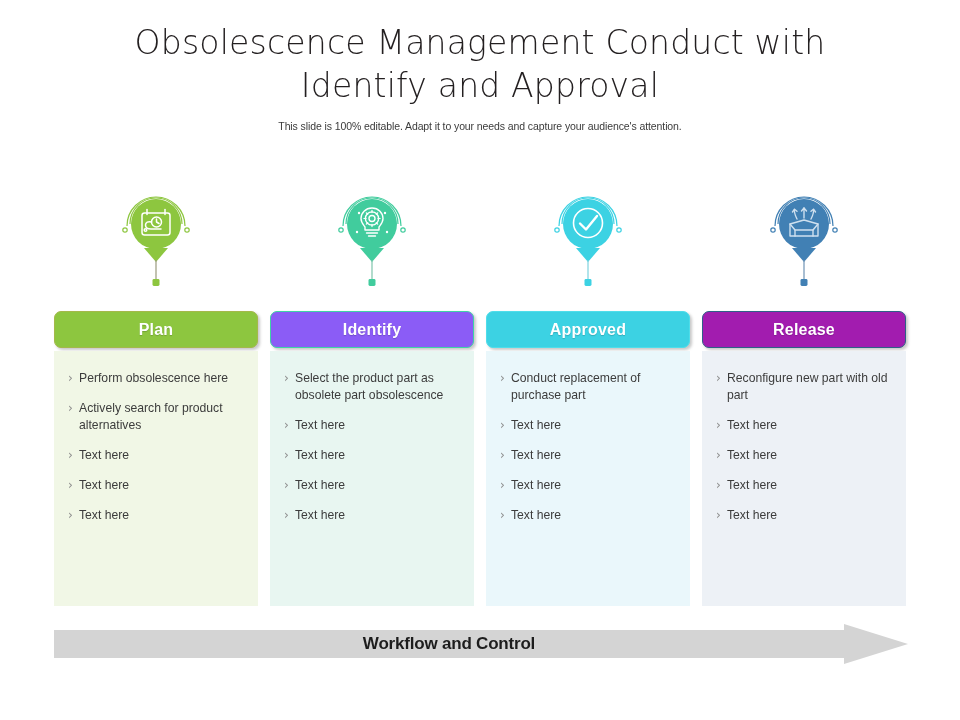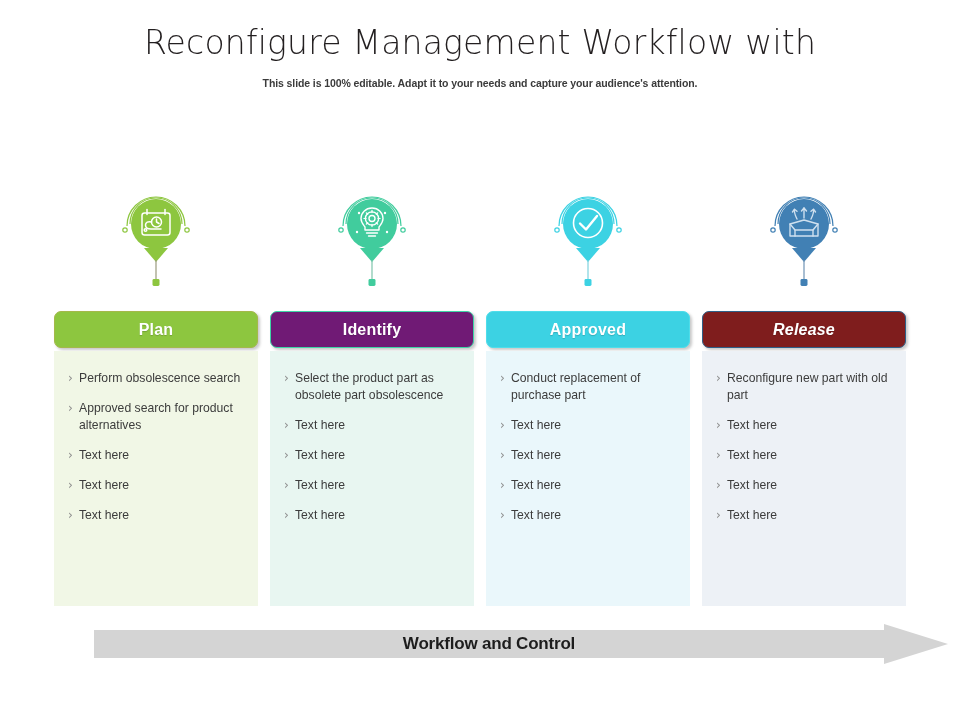--- a/index.html
+++ b/index.html
@@ -26,21 +26,21 @@
     font-weight: 300;
     line-height: 1.30;
     color: #231f20;
     letter-spacing: 0.2px;
     margin: 0 auto;
     width: 800px;
   }
   .slide-subtitle {
     font-family: "Liberation Sans", sans-serif;
     font-size: 10.5px;
-    font-weight: 700;
+    font-weight: 400;
     color: #3b3b3b;
     margin-top: 12px;
     letter-spacing: -0.1px;
   }
 
   
   .columns {
     position: absolute;
     top: 180px;
     left: 54px;
@@ -120,21 +120,20 @@
     font-family: "Liberation Sans", sans-serif;
   }
 
   
   .arrow-banner {
     position: absolute;
     left: 54px;
     top: 624px;
     width: 854px;
     height: 40px;
-    margin-left: 40px;
   }
   .arrow-banner svg {
     position: absolute;
     inset: 0;
     display: block;
   }
   .arrow-label {
     position: absolute;
     left: 0;
     top: 0;
@@ -147,21 +146,22 @@
     font-weight: bold;
     color: #1d1d1d;
     letter-spacing: -0.2px;
   }
 </style>
 </head>
 <body>
 
 <div class="slide-header">
   <div class="slide-title">
-    <div>Reconfigure Management Workflow with</div>
+    <div>Obsolescence Management Conduct with</div>
+    <div>Identify and Approval</div>
   </div>
   <div class="slide-subtitle">This slide is 100% editable. Adapt it to your needs and capture your audience's attention.</div>
 </div>
 
 <div class="columns">
 
   <div class="column">
     <div class="pin-wrap">
       <div class="pin">
         <svg width="84" height="112" viewBox="0 0 84 112">
@@ -188,25 +188,25 @@
       </div>
     </div>
 
     <div class="col-header" style="background:#8DC63F;border-color:#A4B84A;">
       <span class="col-header-label">Plan</span>
     </div>
 
     <div class="col-body" style="background:#F1F7E6;">
       <div class="bullet-row">
         <span class="bullet-mark">›</span>
-        <span class="bullet-text">Perform obsolescence search</span>
-      </div>
-      <div class="bullet-row">
-        <span class="bullet-mark">›</span>
-        <span class="bullet-text">Approved  search for product  alternatives</span>
+        <span class="bullet-text">Perform obsolescence here</span>
+      </div>
+      <div class="bullet-row">
+        <span class="bullet-mark">›</span>
+        <span class="bullet-text">Actively  search for product  alternatives</span>
       </div>
       <div class="bullet-row">
         <span class="bullet-mark">›</span>
         <span class="bullet-text">Text here</span>
       </div>
       <div class="bullet-row">
         <span class="bullet-mark">›</span>
         <span class="bullet-text">Text here</span>
       </div>
       <div class="bullet-row">
@@ -250,21 +250,21 @@
           <g fill="#ffffff">
             <circle cx="29" cy="33" r="1.2"></circle>
             <circle cx="55" cy="33" r="1.2"></circle>
             <circle cx="27" cy="52" r="1.2"></circle>
             <circle cx="57" cy="52" r="1.2"></circle>
           </g>
         </svg>
       </div>
     </div>
 
-    <div class="col-header" style="background:#701a75;border-color:#3FD4A6;">
+    <div class="col-header" style="background:#8b5cf6;border-color:#3FD4A6;">
       <span class="col-header-label">Identify</span>
     </div>
 
     <div class="col-body" style="background:#E8F6F1;">
       <div class="bullet-row">
         <span class="bullet-mark">›</span>
         <span class="bullet-text">Select the product part as obsolete part obsolescence</span>
       </div>
       <div class="bullet-row">
         <span class="bullet-mark">›</span>
@@ -356,21 +356,21 @@
             <path d="M39.5 31 L42 28 L44.5 31"></path>
             <path d="M35 39 C33 35 32 32 32.5 29.5"></path>
             <path d="M30.5 32 L32.5 29.2 L35 31.2"></path>
             <path d="M49 39 C51 35 52 32 51.5 29.5"></path>
             <path d="M53.5 32 L51.5 29.2 L49 31.2"></path>
           </g>
         </svg>
       </div>
     </div>
 
-    <div class="col-header" style="background:#7f1d1d;border-color:#2F5F87;font-style:italic;">
+    <div class="col-header" style="background:#a21caf;border-color:#2F5F87;">
       <span class="col-header-label">Release</span>
     </div>
 
     <div class="col-body" style="background:#EDF1F6;">
       <div class="bullet-row">
         <span class="bullet-mark">›</span>
         <span class="bullet-text">Reconfigure new part with old part</span>
       </div>
       <div class="bullet-row">
         <span class="bullet-mark">›</span>

